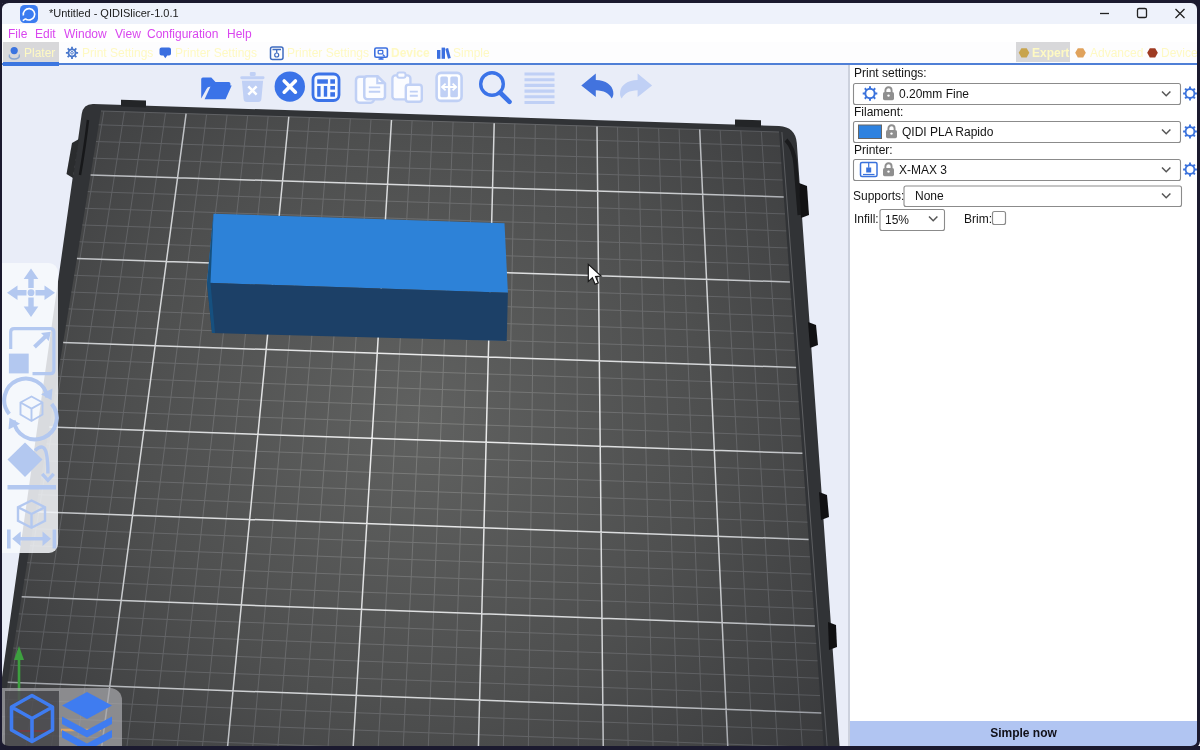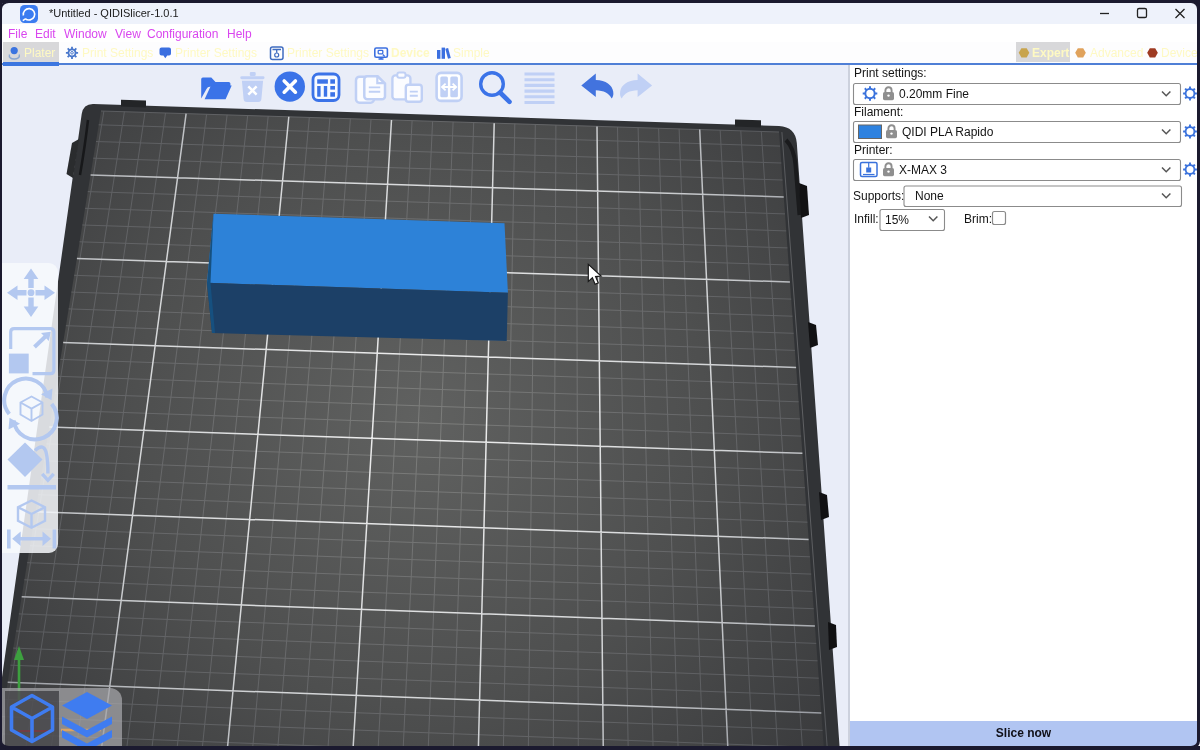--- a/index.html
+++ b/index.html
@@ -210,13 +210,13 @@
     <path d="M381 59v-1.8" stroke="#3b6fe0" stroke-width="1.6"></path>
     <rect x="378.2" y="50.3" width="4.6" height="3.6" rx="0.8" fill="none" stroke="#3b6fe0" stroke-width="1.3"></rect>
     <path d="M382.8 54.5l2 2" stroke="#3b6fe0" stroke-width="1.3"></path>
     <rect x="437" y="50" width="3.4" height="8.8" fill="#3b6fe0"></rect>
     <rect x="441.6" y="47.6" width="3.4" height="11.2" fill="#3b6fe0"></rect>
     <polygon points="445.3,48.7 448.1,48 450.8,58 448,58.8" fill="#3b6fe0"></polygon>
     <polygon points="1029.3,52.8 1026.7,57.4 1021.4,57.4 1018.7,52.8 1021.4,48.2 1026.7,48.2" fill="#c8a44c"></polygon>
     <polygon points="1085.8,52.8 1083.2,57.4 1077.8,57.4 1075.2,52.8 1077.8,48.2 1083.2,48.2" fill="#e0a25c"></polygon>
     <polygon points="1157.8,52.8 1155.2,57.4 1149.8,57.4 1147.2,52.8 1149.8,48.2 1155.2,48.2" fill="#9e3a22"></polygon>
   </svg>
-<div style="left:850px;top:721px;width:347px;height:25px;background:#b1c5f2;color:#101018;font-weight:bold;font-size:12px;text-align:center;line-height:25px;z-index:5">Slice now</div>
+<div style="left:850px;top:721px;width:347px;height:25px;background:#b1c5f2;color:#101018;font-weight:bold;font-size:12px;text-align:center;line-height:25px;z-index:5">Simple now</div>
 <div id="frame"></div>
 </body></html>

